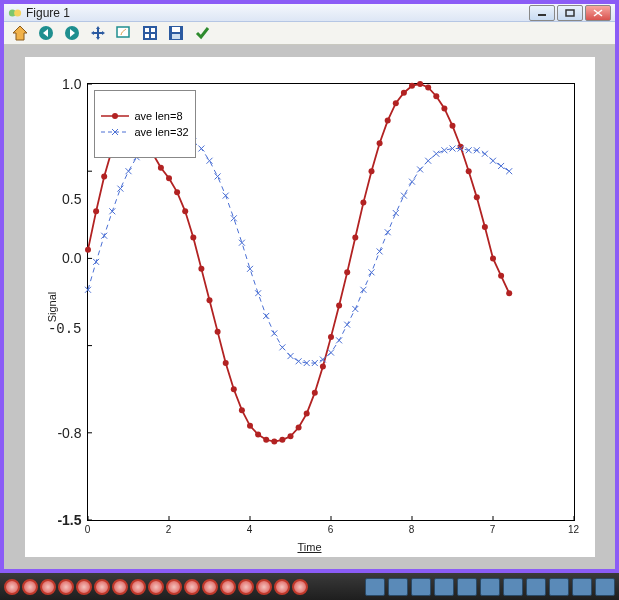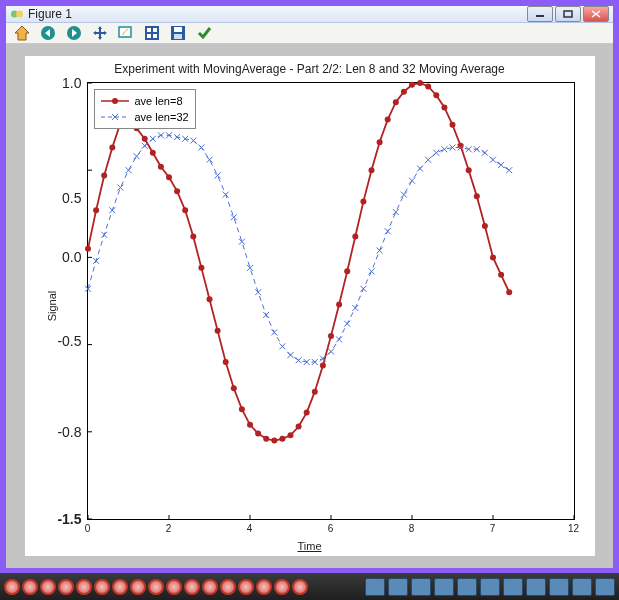--- a/index.html
+++ b/index.html
@@ -9,21 +9,21 @@
     background: #d4d0c8;
     font-family: "Segoe UI", Tahoma, sans-serif;
     font-size: 11px;
     overflow: hidden;
     position: relative;
   }
   .window {
     width: 619px;
     height: 573px;
     background: #e8e8e8;
-    border: 6px solid #8b5cf6;
+    border: 4px solid #8b5cf6;
     display: flex;
     flex-direction: column;
   }
   .titlebar {
     height: 22px;
     background: linear-gradient(#f4f7fc, #dde6f5);
     border-bottom: 1px solid #b5c6e4;
     display: flex;
     align-items: center;
     padding: 0 4px;
@@ -89,21 +89,21 @@
     width: 488px;
     height: 438px;
     border: 1px solid #000;
     background: #fff;
   }
   .legend {
     position: absolute;
     left: 6px; top: 6px;
     background: #fff;
     border: 1px solid #888;
-    padding: 3px 6px;
+    padding: 17px 6px;
     font-size: 11px;
   }
   .legend-row { display: flex; align-items: center; gap: 6px; height: 16px;}
   .legend-swatch { width: 28px; height: 12px; display:flex; align-items:center; justify-content:center;}
   .ylabel {
     position: absolute;
     left: 12px; top: 50%;
     transform: translateY(-50%) rotate(-90deg);
     transform-origin: center;
     font-size: 11px;
@@ -242,21 +242,20 @@
       </div>
     <div class="tbtn" title="Edit">
         <svg width="18" height="18" viewBox="0 0 18 18">
           <path d="M4 9 L8 13 L15 4" fill="none" stroke="#2e8b2e" stroke-width="3"></path>
         </svg>
       </div>
   </div>
 
   <div class="canvas-area">
     <div class="figure">
-      <div class="plot-title">Experiment with MovingAverage - Part 2/2: Len 8 and 32 Moving Average</div>
       <div class="ylabel">Signal</div>
       <div class="xlabel">Time</div>
       <div class="axes" id="axes">
         <svg class="lines" id="chart-svg">
             <line x1="0" x2="0" y1="436" y2="432" stroke="#000"></line>
             <line x1="81" x2="81" y1="436" y2="432" stroke="#000"></line>
             <line x1="162" x2="162" y1="436" y2="432" stroke="#000"></line>
             <line x1="243" x2="243" y1="436" y2="432" stroke="#000"></line>
             <line x1="324" x2="324" y1="436" y2="432" stroke="#000"></line>
             <line x1="405" x2="405" y1="436" y2="432" stroke="#000"></line>
@@ -398,21 +397,21 @@
         </div>
       <div class="tick-label-x" style="left: 0px;">0</div>
           <div class="tick-label-x" style="left: 81px;">2</div>
           <div class="tick-label-x" style="left: 162px;">4</div>
           <div class="tick-label-x" style="left: 243px;">6</div>
           <div class="tick-label-x" style="left: 324px;">8</div>
           <div class="tick-label-x" style="left: 405px;">7</div>
           <div class="tick-label-x" style="left: 486px;">12</div>
           <div class="tick-label-y" style="top: 436px; font-weight: bold;">-1.5</div>
           <div class="tick-label-y" style="top: 348.8px;">-0.8</div>
-          <div class="tick-label-y" style="top: 258px;">-0.5</div>
+          <div class="tick-label-y" style="top: 245px; font-family: Liberation Mono, monospace;">-0.5</div>
           <div class="tick-label-y" style="top: 174.4px;">0.0</div>
           <div class="tick-label-y" style="top: 87.2px; margin-top: 28px;">0.5</div>
           <div class="tick-label-y" style="top: 0px;">1.0</div>
         </div>
     </div>
   </div>
 </div>
 
 <div class="taskbar">
   <div class="dot"></div>

